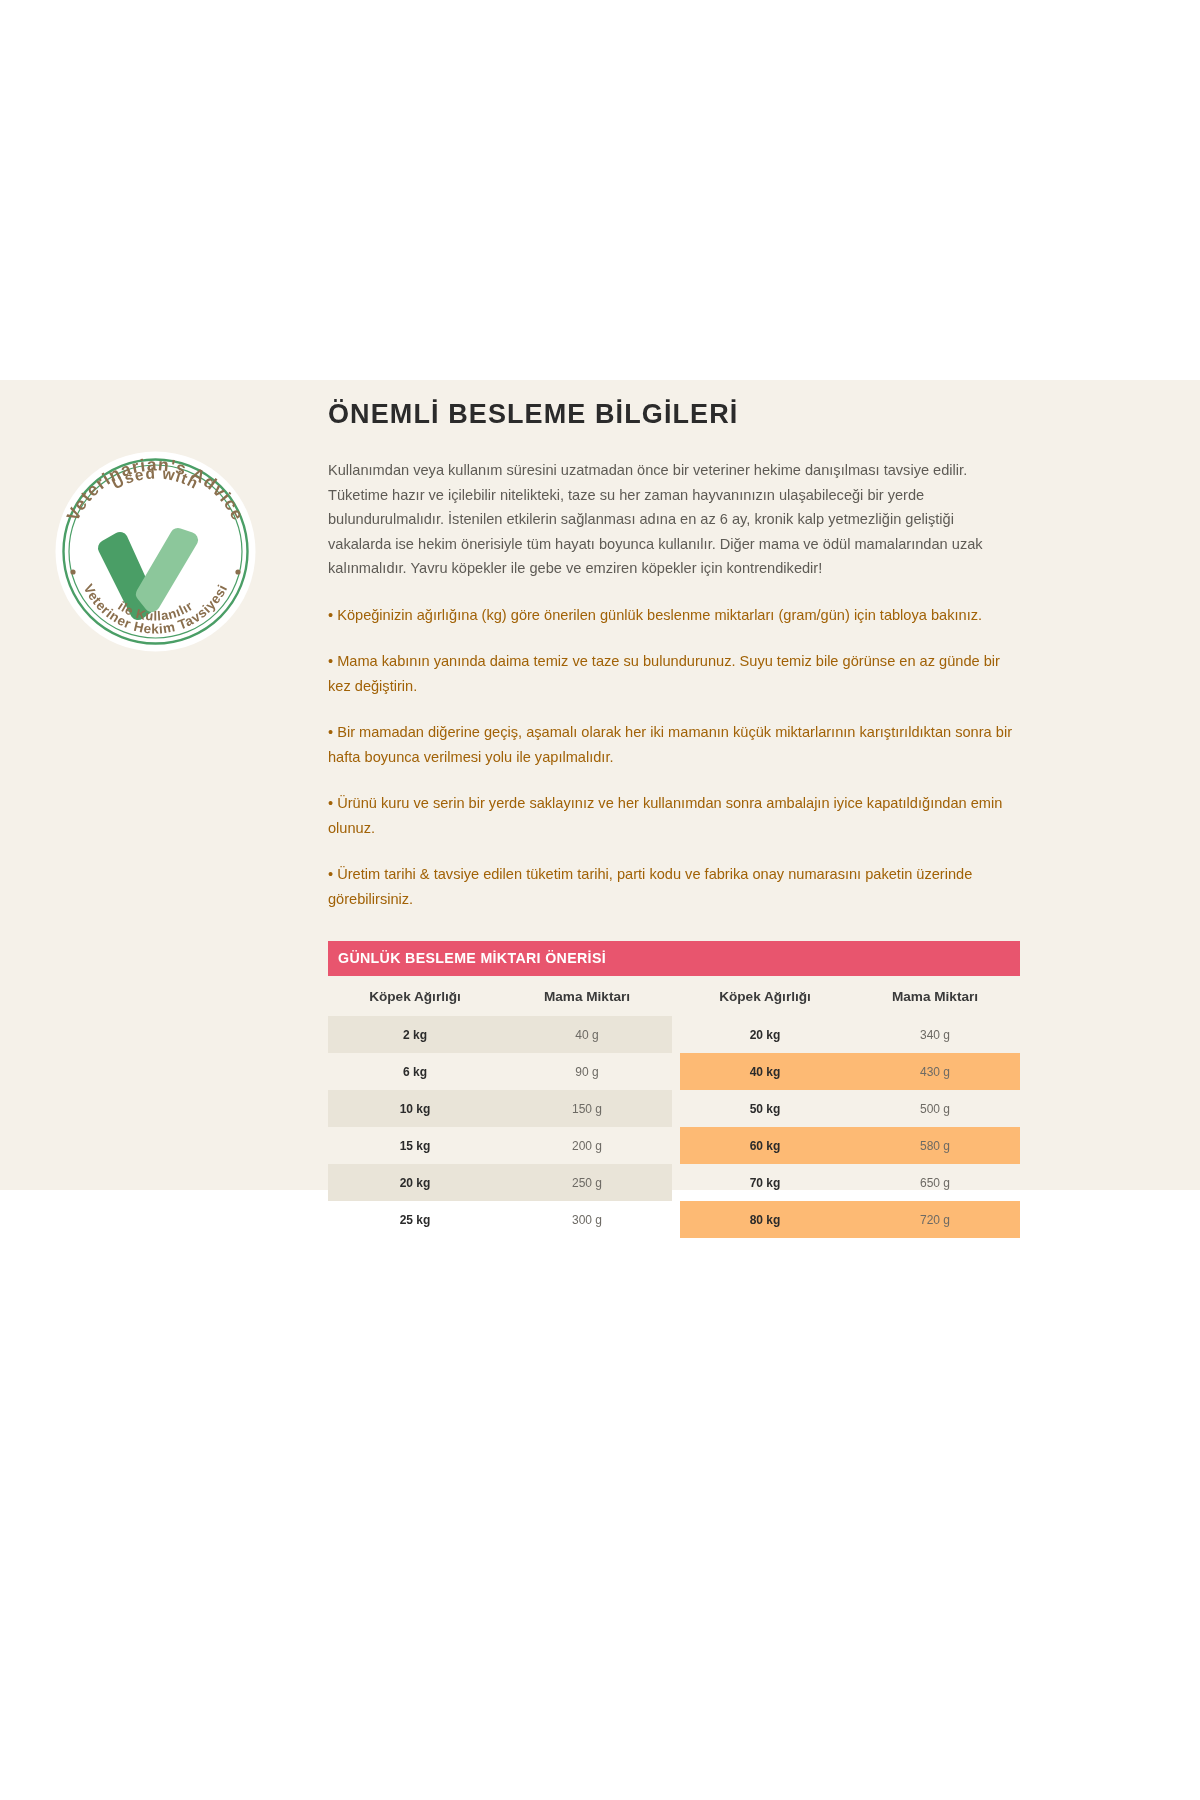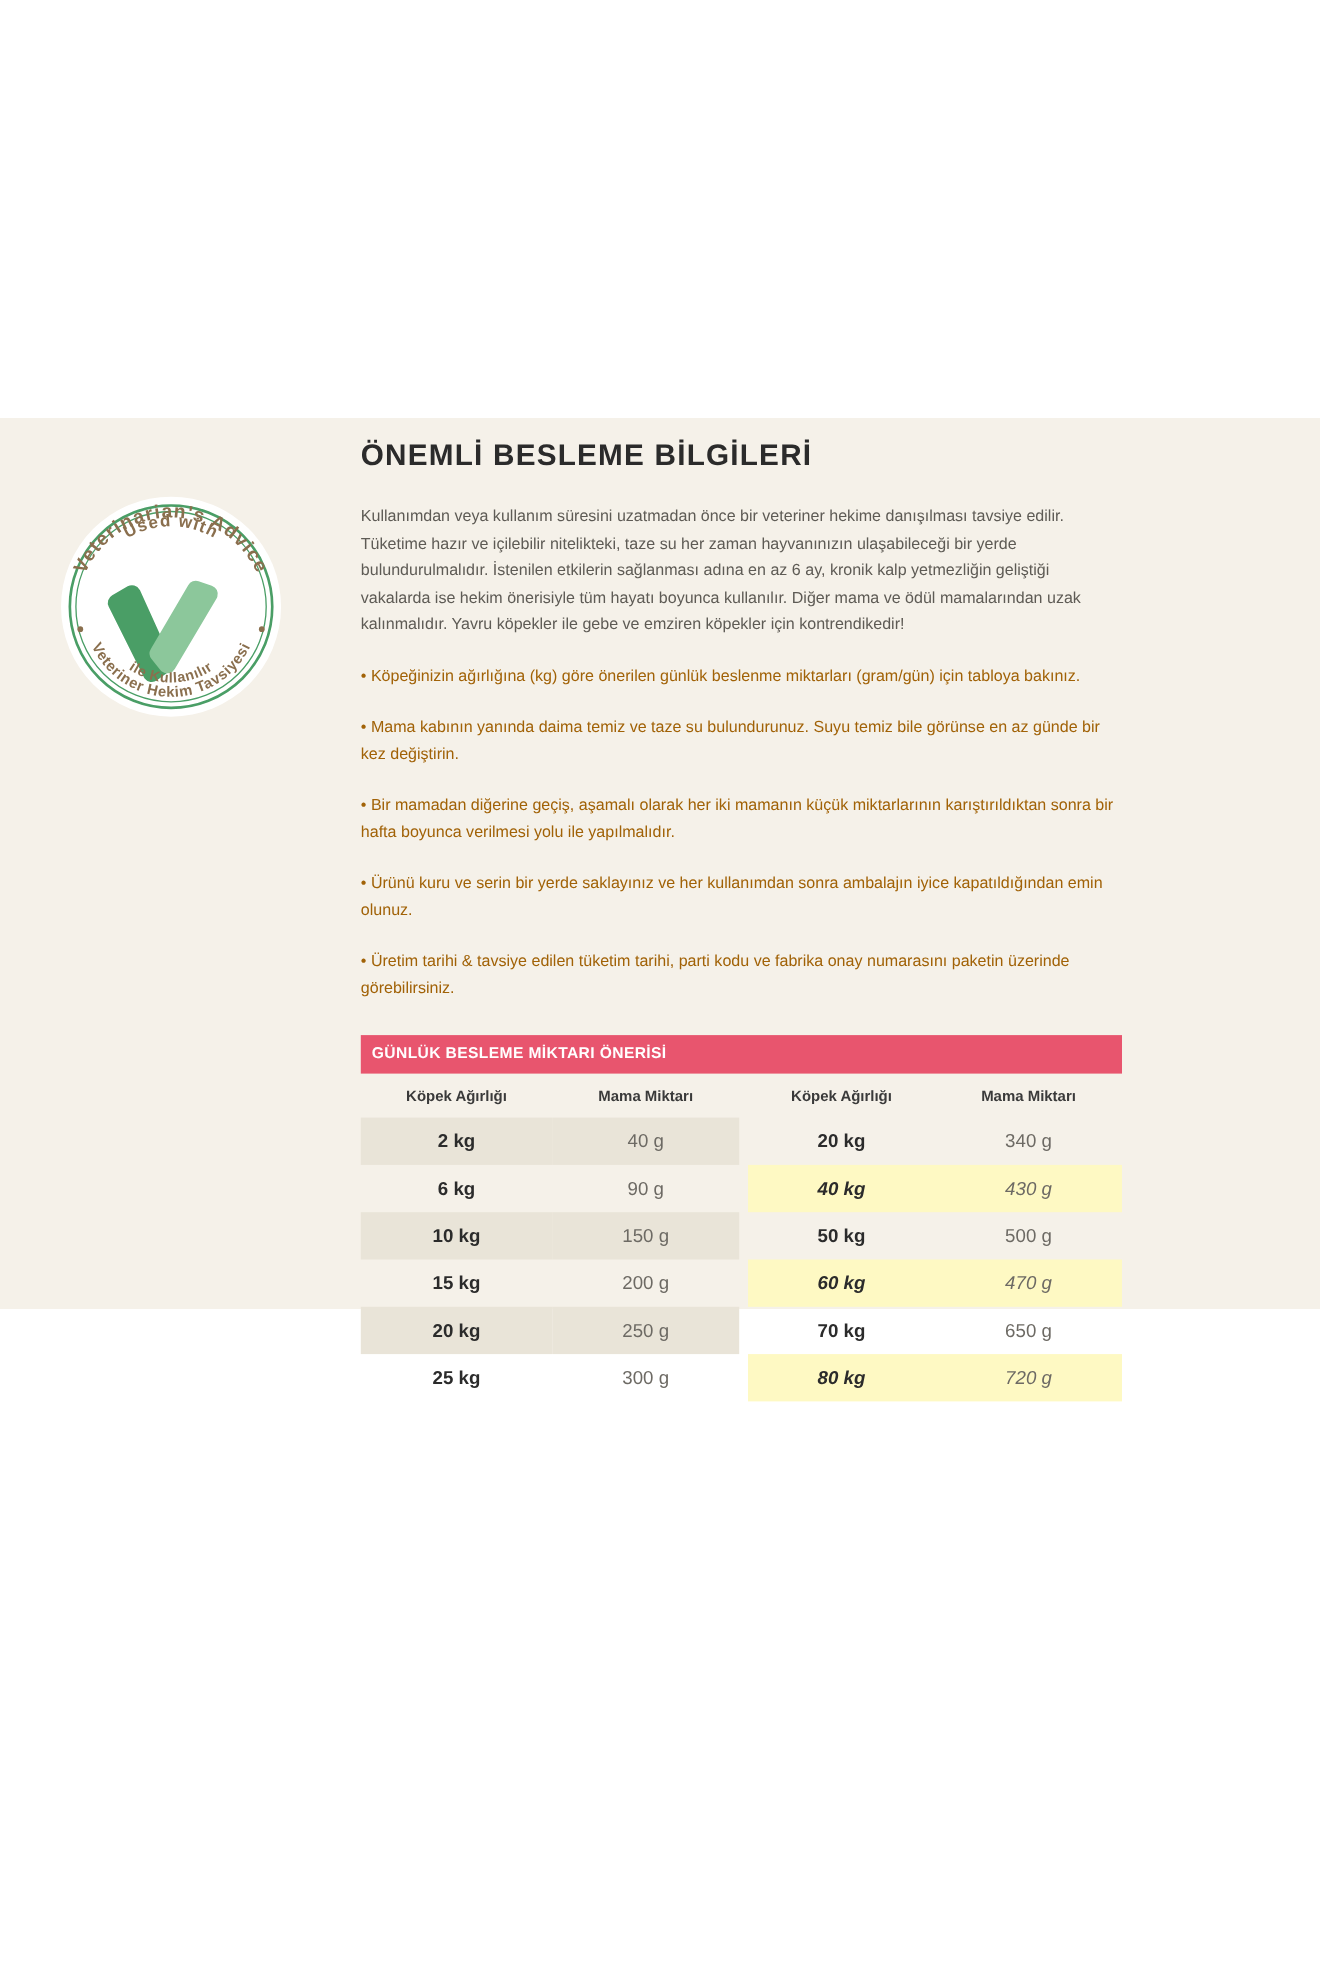--- a/index.html
+++ b/index.html
@@ -75,31 +75,31 @@
   }
   table.feed th{
     font-size:13.6px;
     font-weight:bold;
     color:#3a3a3a;
     padding:13px 0 12px 0;
     text-align:center;
     background:transparent;
   }
   table.feed td{
-    font-size:17px;
+    font-size:12px;
     padding:12px 0 11px 0;
     text-align:center;
   }
   td.w{font-weight:bold;color:#2b2b2b;}
   td.a{color:#6d6a64;}
   
   .lshade{background:#e9e4d8;}
   .lplain{background:transparent;}
   
-  .rshade{background:#fef9c3;font-style:italic;}
+  .rshade{background:#fdba74;}
   .rplain{background:transparent;}
   .gap{width:8px;padding:0;background:transparent;}
 </style>
 </head>
 <body>
 
 <div class="page">
 
   <div class="band"></div>
 
@@ -190,21 +190,21 @@
             <td class="a lshade">150 g</td>
             <td class="gap"></td>
             <td class="w rplain">50 kg</td>
             <td class="a rplain">500 g</td>
           </tr>
           <tr>
             <td class="w lplain">15 kg</td>
             <td class="a lplain">200 g</td>
             <td class="gap"></td>
             <td class="w rshade">60 kg</td>
-            <td class="a rshade">470 g</td>
+            <td class="a rshade">580 g</td>
           </tr>
           <tr>
             <td class="w lshade">20 kg</td>
             <td class="a lshade">250 g</td>
             <td class="gap"></td>
             <td class="w rplain">70 kg</td>
             <td class="a rplain">650 g</td>
           </tr>
           <tr>
             <td class="w lplain">25 kg</td>

